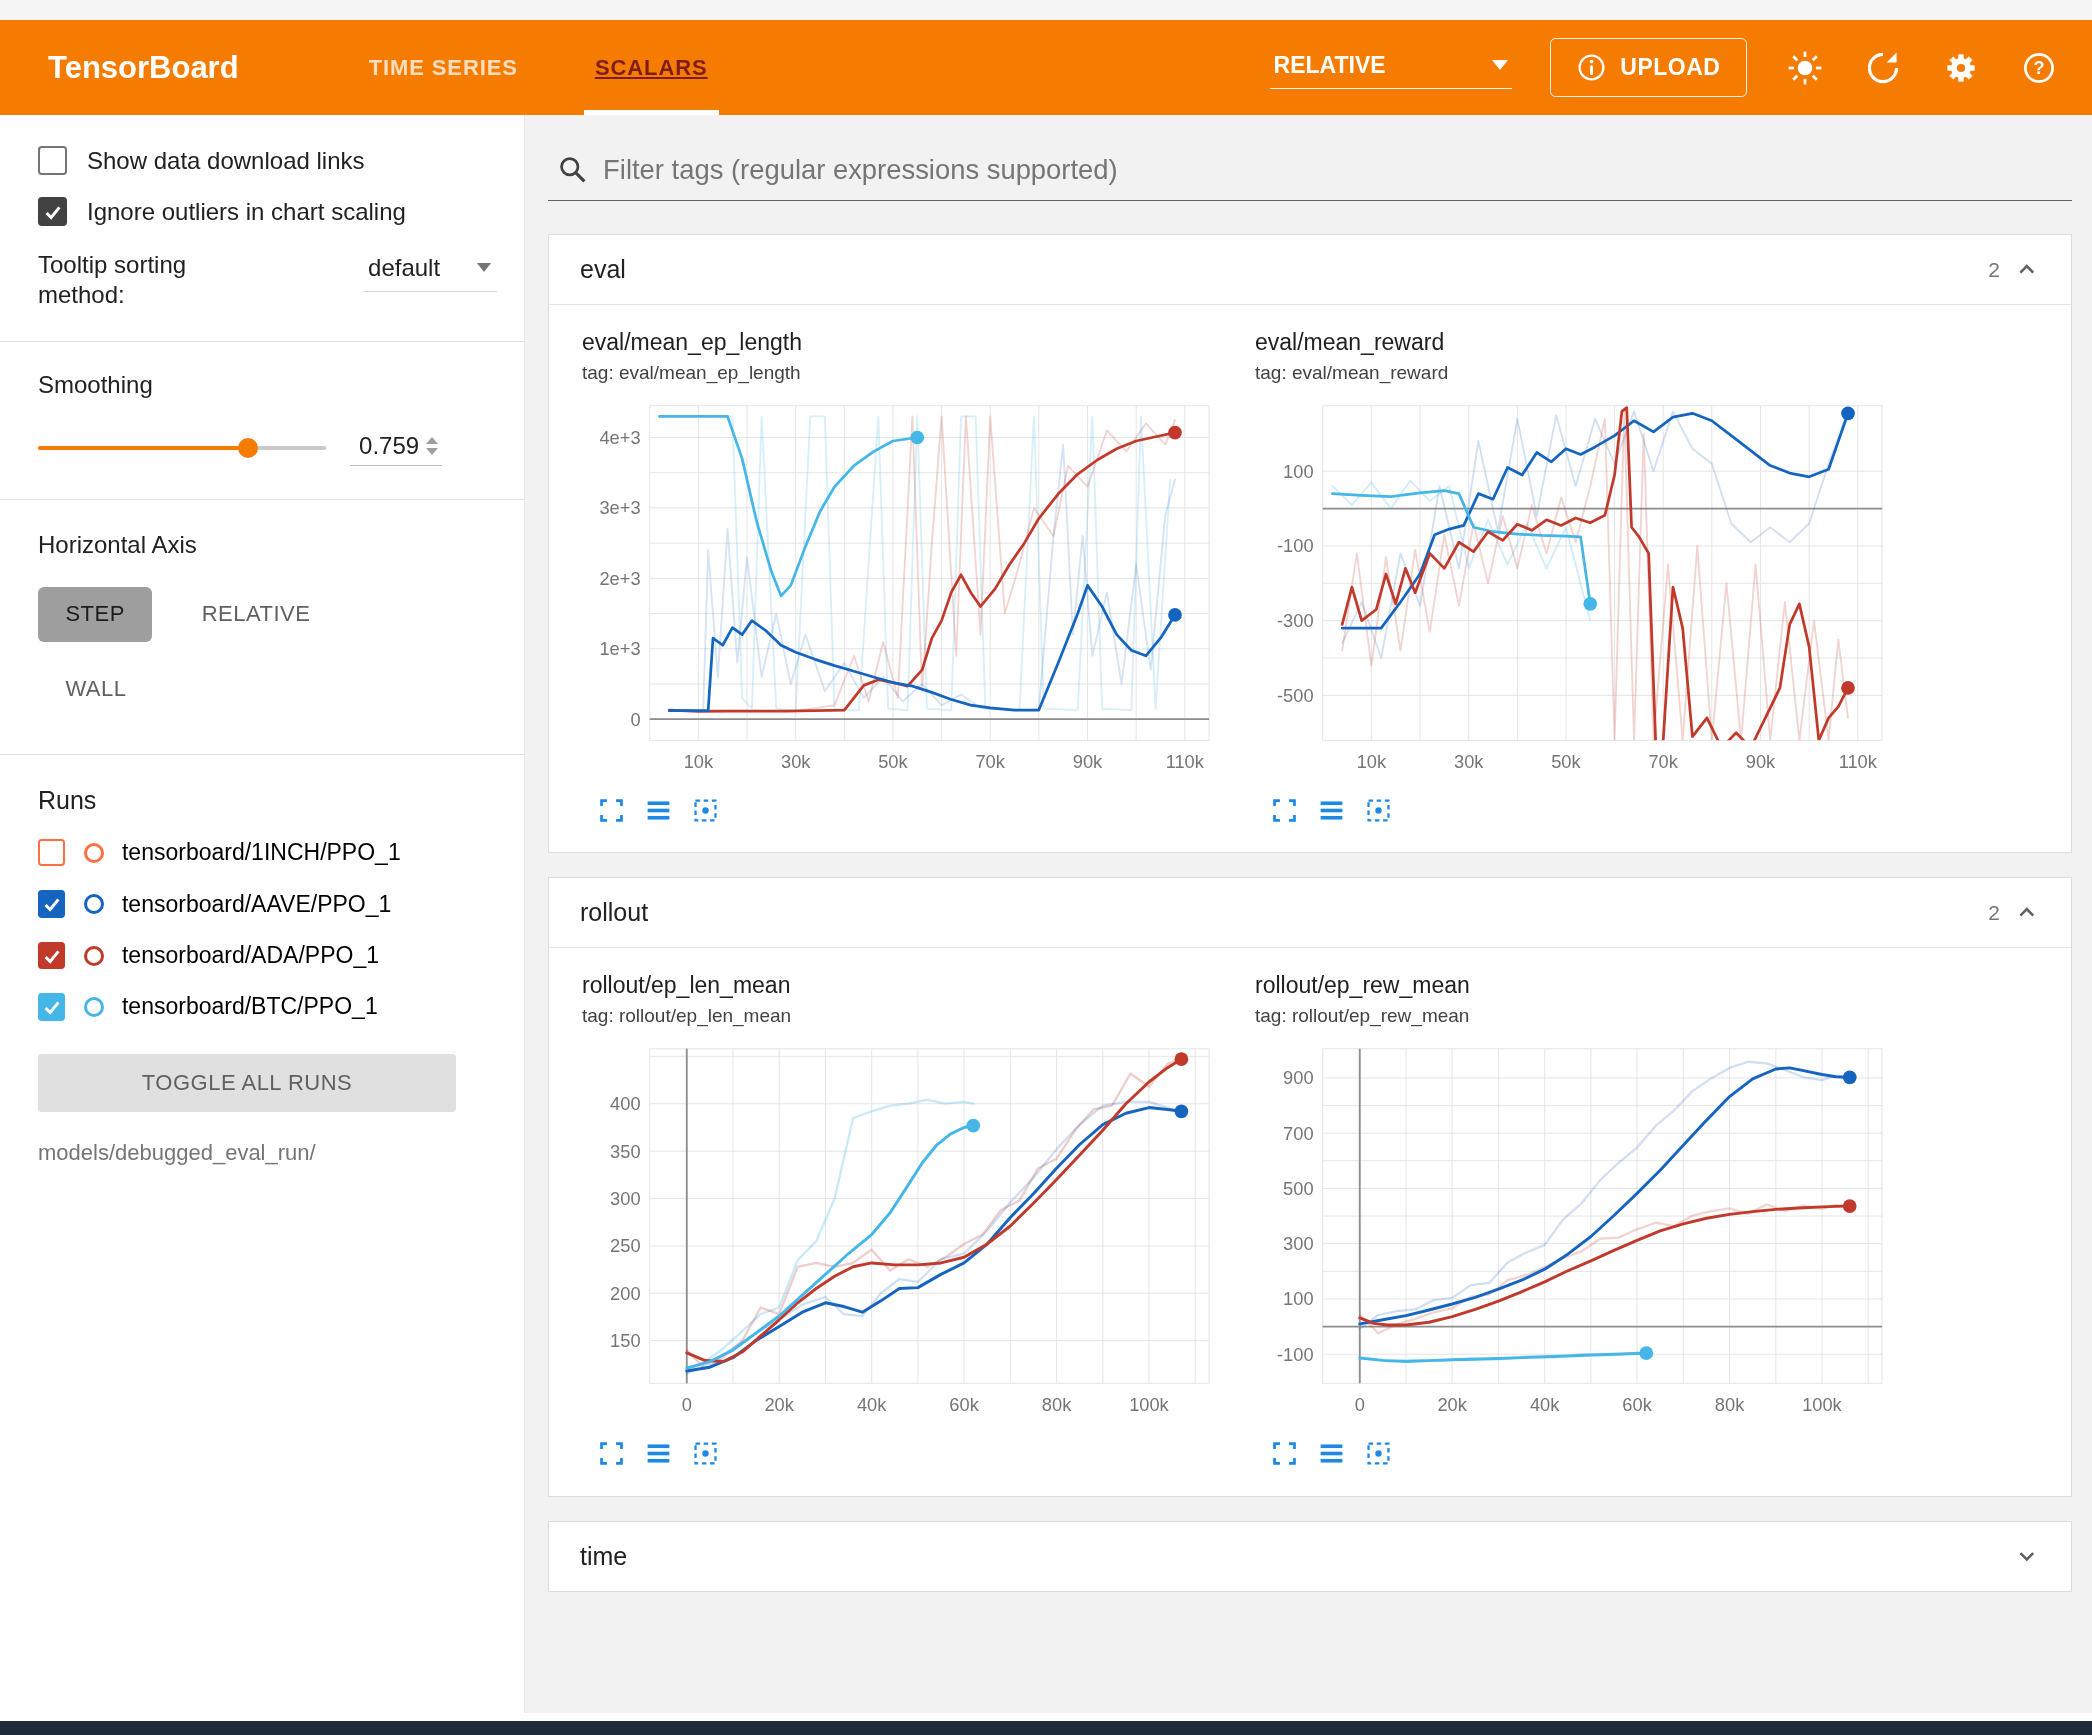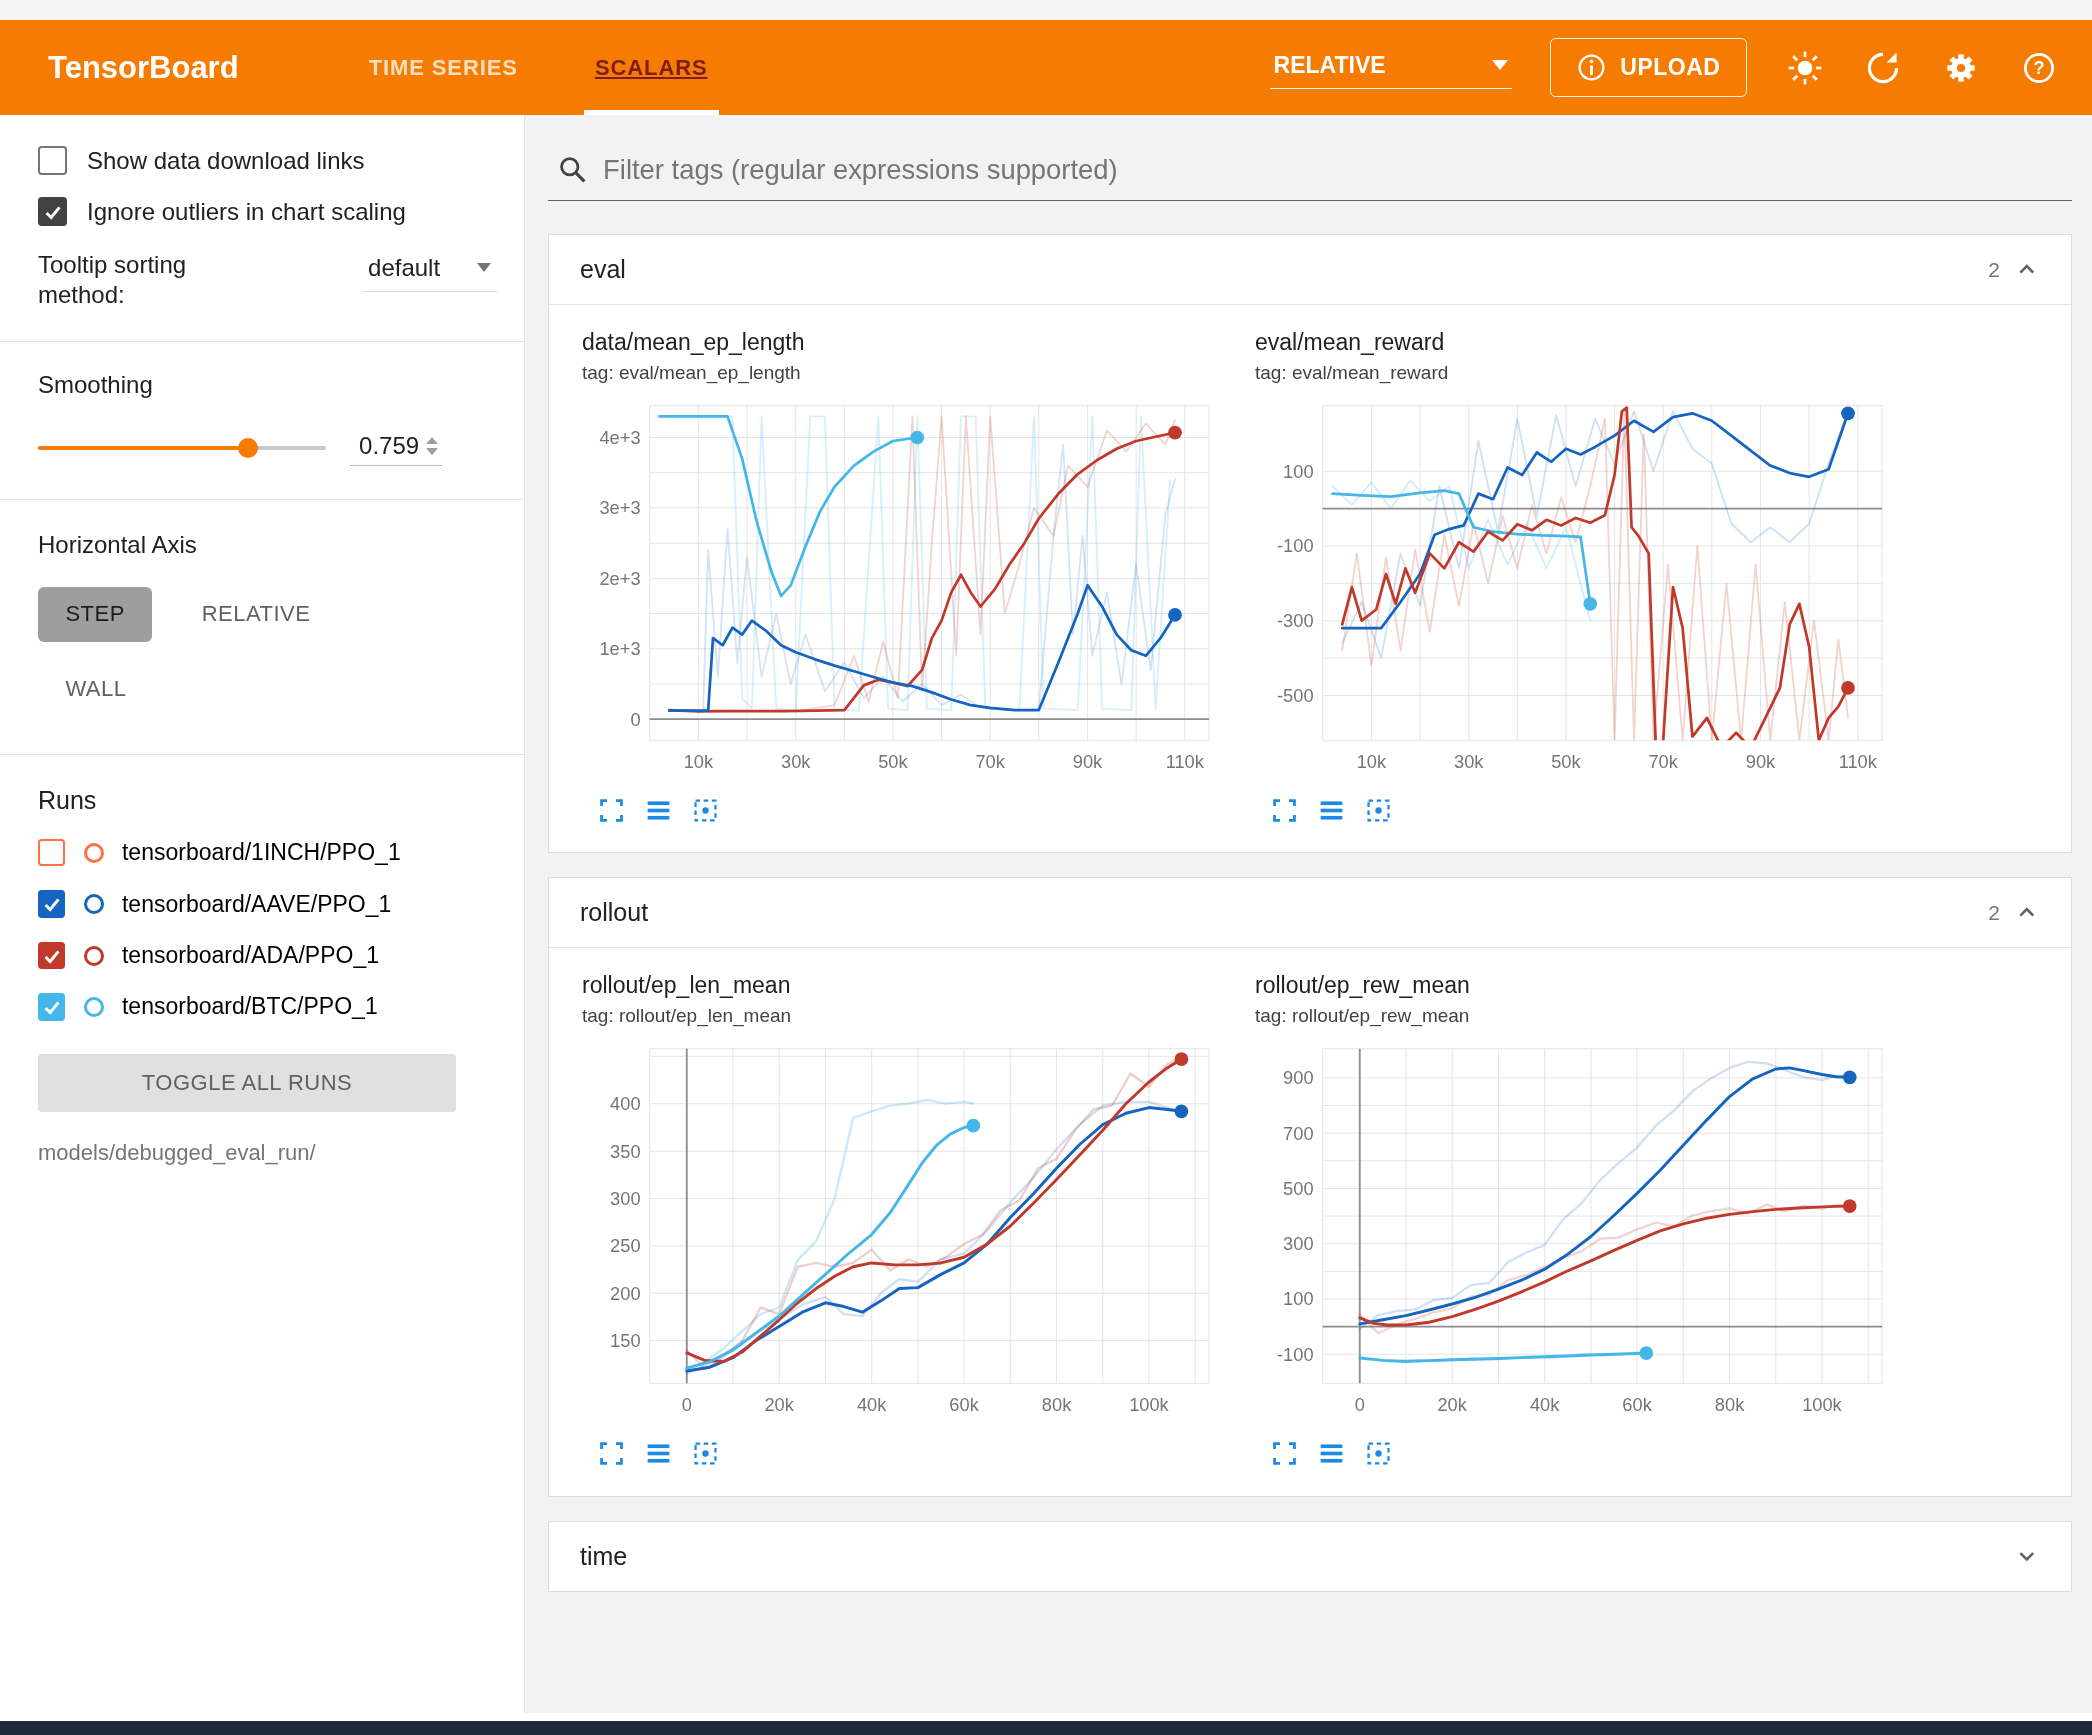--- a/index.html
+++ b/index.html
@@ -258,21 +258,21 @@
             <span class="card-count">2</span>
             <span style="display:flex;">
               <svg width="25.6" height="25.6" viewBox="0 0 28 28">
                   <polyline points="7,17 14,10 21,17" fill="none" stroke="#616161" stroke-width="2.8"></polyline>
                 </svg>
             </span>
           </span>
         </div>
         <div class="card-body">
           <figure class="chart">
-            <div class="chart-title">data/mean_ep_length</div>
+            <div class="chart-title">eval/mean_ep_length</div>
             <div class="chart-tag">tag: eval/mean_ep_length</div>
             <div><svg width="640" height="393" font-family="Liberation Sans, sans-serif" viewBox="0 0 700 430">
                   <defs>
                     <clipPath id="clip0">
                       <rect x="74" y="14" width="612" height="366"></rect>
                     </clipPath>
                   </defs>
                   <rect x="74" y="14" width="612" height="366" fill="#fff" stroke="#e2e2e2"></rect>
                   <line x1="127.2" y1="14" x2="127.2" y2="380" stroke="#e2e2e2" stroke-width="1"></line>
                   <text x="127.2" y="410" text-anchor="middle" font-size="20" fill="#757575">10k</text>

